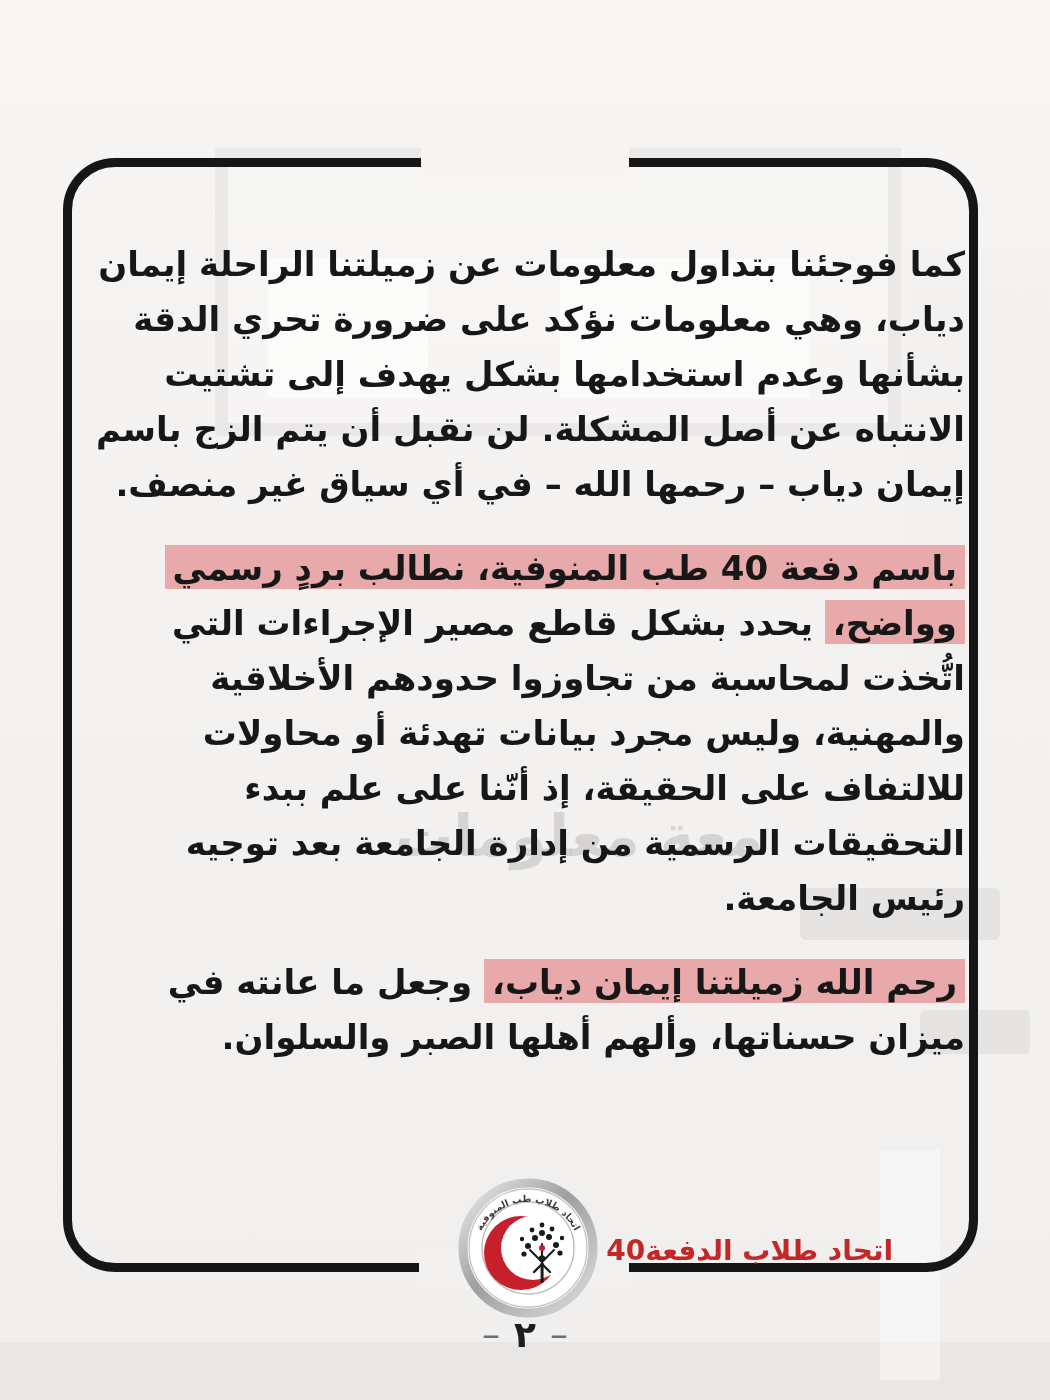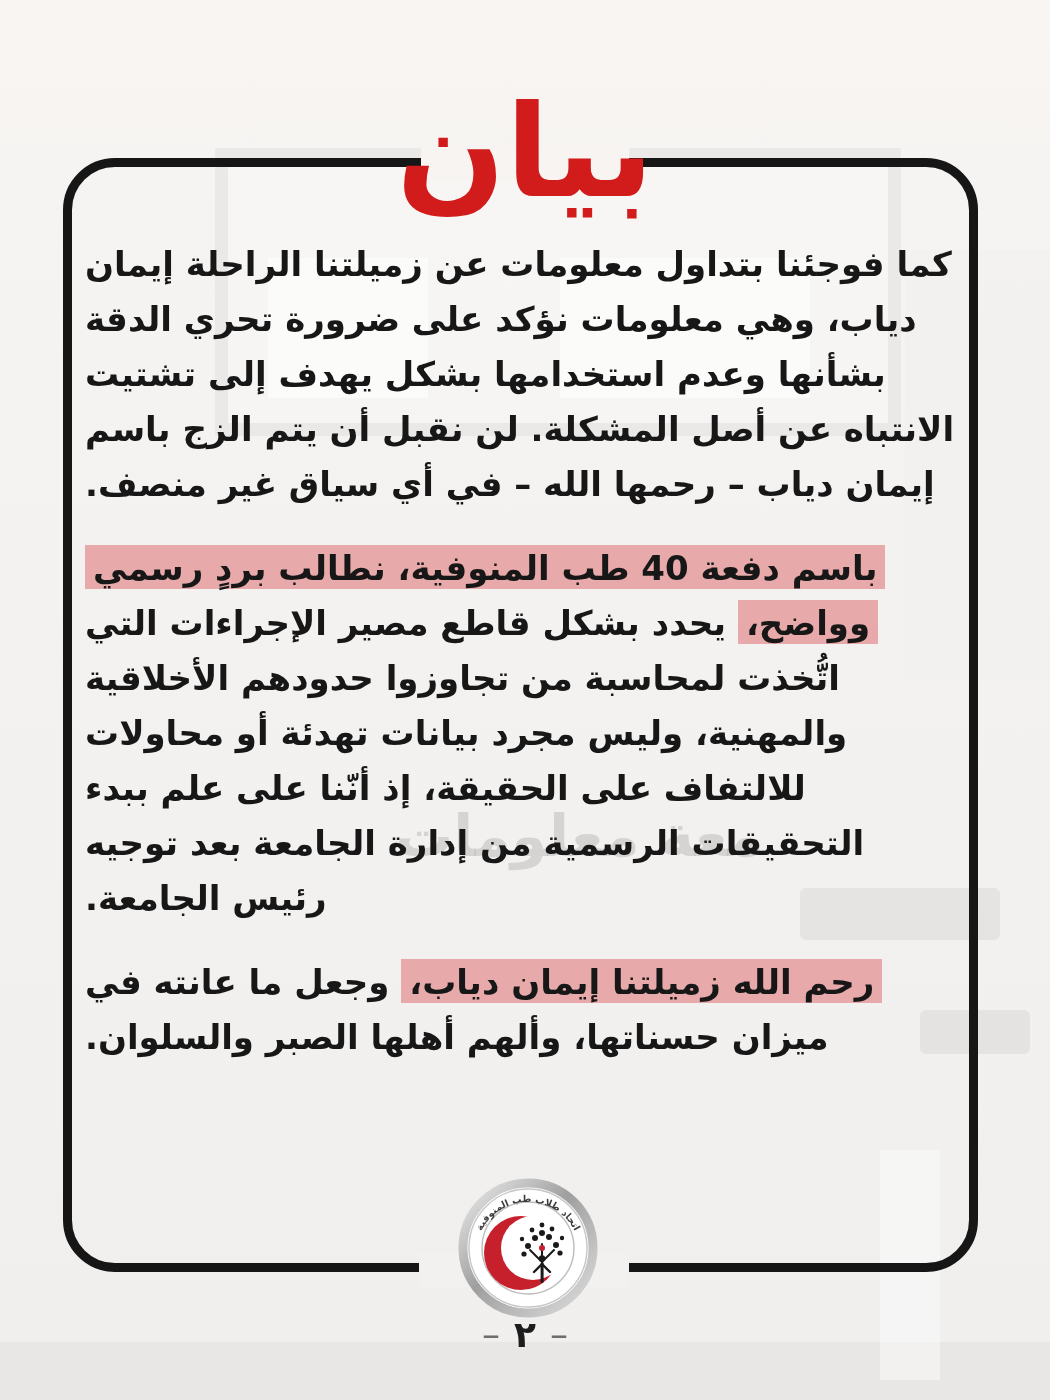--- a/index.html
+++ b/index.html
@@ -44,21 +44,21 @@
   .title{
     position:absolute;left:0;right:0;top:82px;z-index:3;
     text-align:center;direction:rtl;
     font-size:128px;line-height:1.1;font-weight:900;
     color:var(--title-red,#d21b1b);
   }
 
   
   .content{
     position:absolute;left:85px;top:237px;width:880px;z-index:2;
-    direction:rtl;text-align:left;
+    direction:rtl;text-align:right;
     font-size:34px;font-weight:bold;line-height:55px;
     color:var(--text-black,#171717);
   }
   .content p{margin:0 0 29px 0;}
   .hl{
     background:var(--highlight-pink,#e7a9a9);
     padding:3px 8px 1px 8px;
     box-decoration-break:clone;-webkit-box-decoration-break:clone;
   }
 
@@ -87,21 +87,20 @@
   <div class="bg-shape bg-bottomband"></div>
   <div class="bg-shape bg-bottompane"></div>
   <div class="watermark">معة معلومات</div>
   <div class="ghost-block gb1"></div>
   <div class="ghost-block gb2"></div>
 
   <div class="frame"></div>
   <div class="border-gap gap-top"></div>
   <div class="border-gap gap-bottom"></div>
 
-  <div class="title">بيان</div>
 
   <div class="content" dir="rtl">
     <p><span>كما فوجئنا بتداول معلومات عن زميلتنا الراحلة إيمان دياب، وهي معلومات نؤكد على ضرورة تحري الدقة بشأنها وعدم استخدامها بشكل يهدف إلى تشتيت الانتباه عن أصل المشكلة. لن نقبل أن يتم الزج باسم إيمان دياب – رحمها الله – في أي سياق غير منصف.</span></p>
     <p><span class="hl">باسم دفعة 40 طب المنوفية، نطالب بردٍ رسمي وواضح،</span><span> يحدد بشكل قاطع مصير الإجراءات التي اتُّخذت لمحاسبة من تجاوزوا حدودهم الأخلاقية والمهنية، وليس مجرد بيانات تهدئة أو محاولات للالتفاف على الحقيقة، إذ أنّنا على علم ببدء التحقيقات الرسمية من إدارة الجامعة بعد توجيه رئيس الجامعة.</span></p>
     <p><span class="hl">رحم الله زميلتنا إيمان دياب،</span><span> وجعل ما عانته في ميزان حسناتها، وألهم أهلها الصبر والسلوان.</span></p>
   </div>
 
   <svg class="logo" viewBox="0 0 140 140">
     <defs>
       <linearGradient id="ring" x1="0" y1="0" x2="1" y2="1">
@@ -137,18 +136,19 @@
       <circle cx="102" cy="75" r="2.6"></circle>
         <circle cx="74" cy="52" r="2.4"></circle>
         <circle cx="94" cy="51" r="2.4"></circle>
       <circle cx="84" cy="47" r="2.4"></circle>
         <circle cx="64" cy="61" r="2.2"></circle>
         <circle cx="104" cy="60" r="2.2"></circle>
       <circle cx="84" cy="70" r="3" fill="#c6202d"></circle>
     </g>
   </svg>
 
+  <div class="union-batch">اتحاد طلاب الدفعة40</div>
 
   <div class="page-number">
     <span class="dash">–</span><span>٢</span><span class="dash">–</span>
   </div>
 
 </div>
 
 </body></html>

